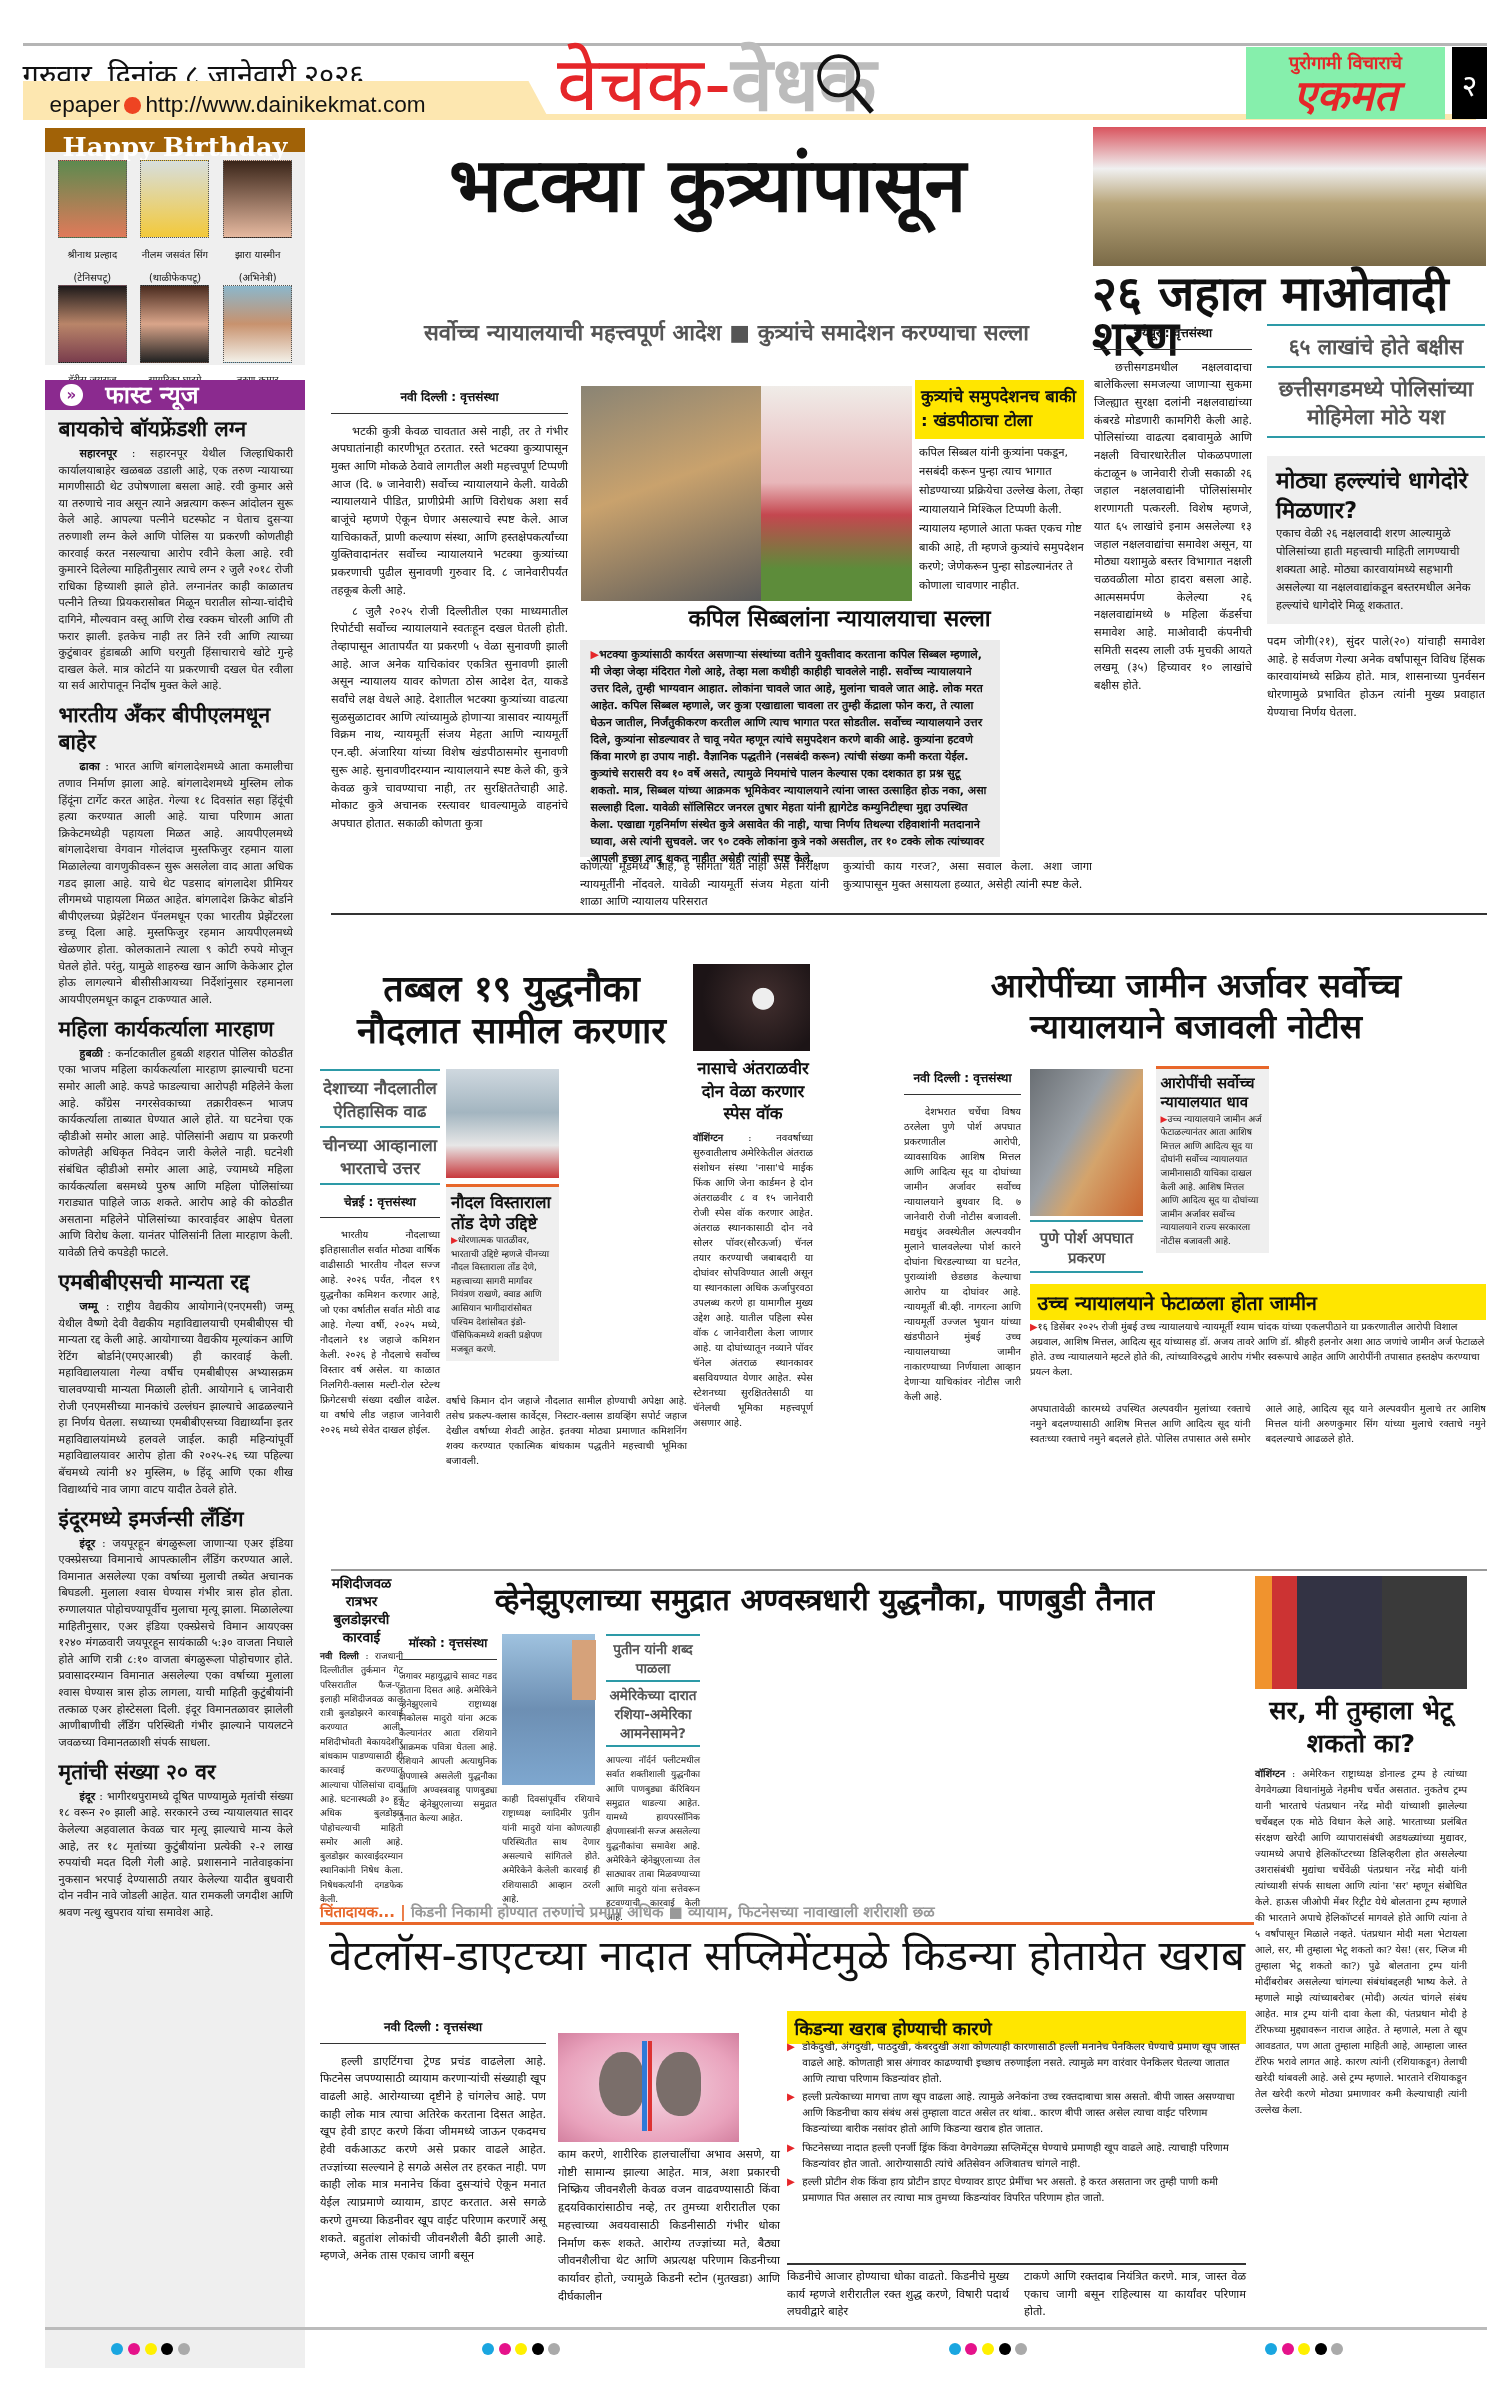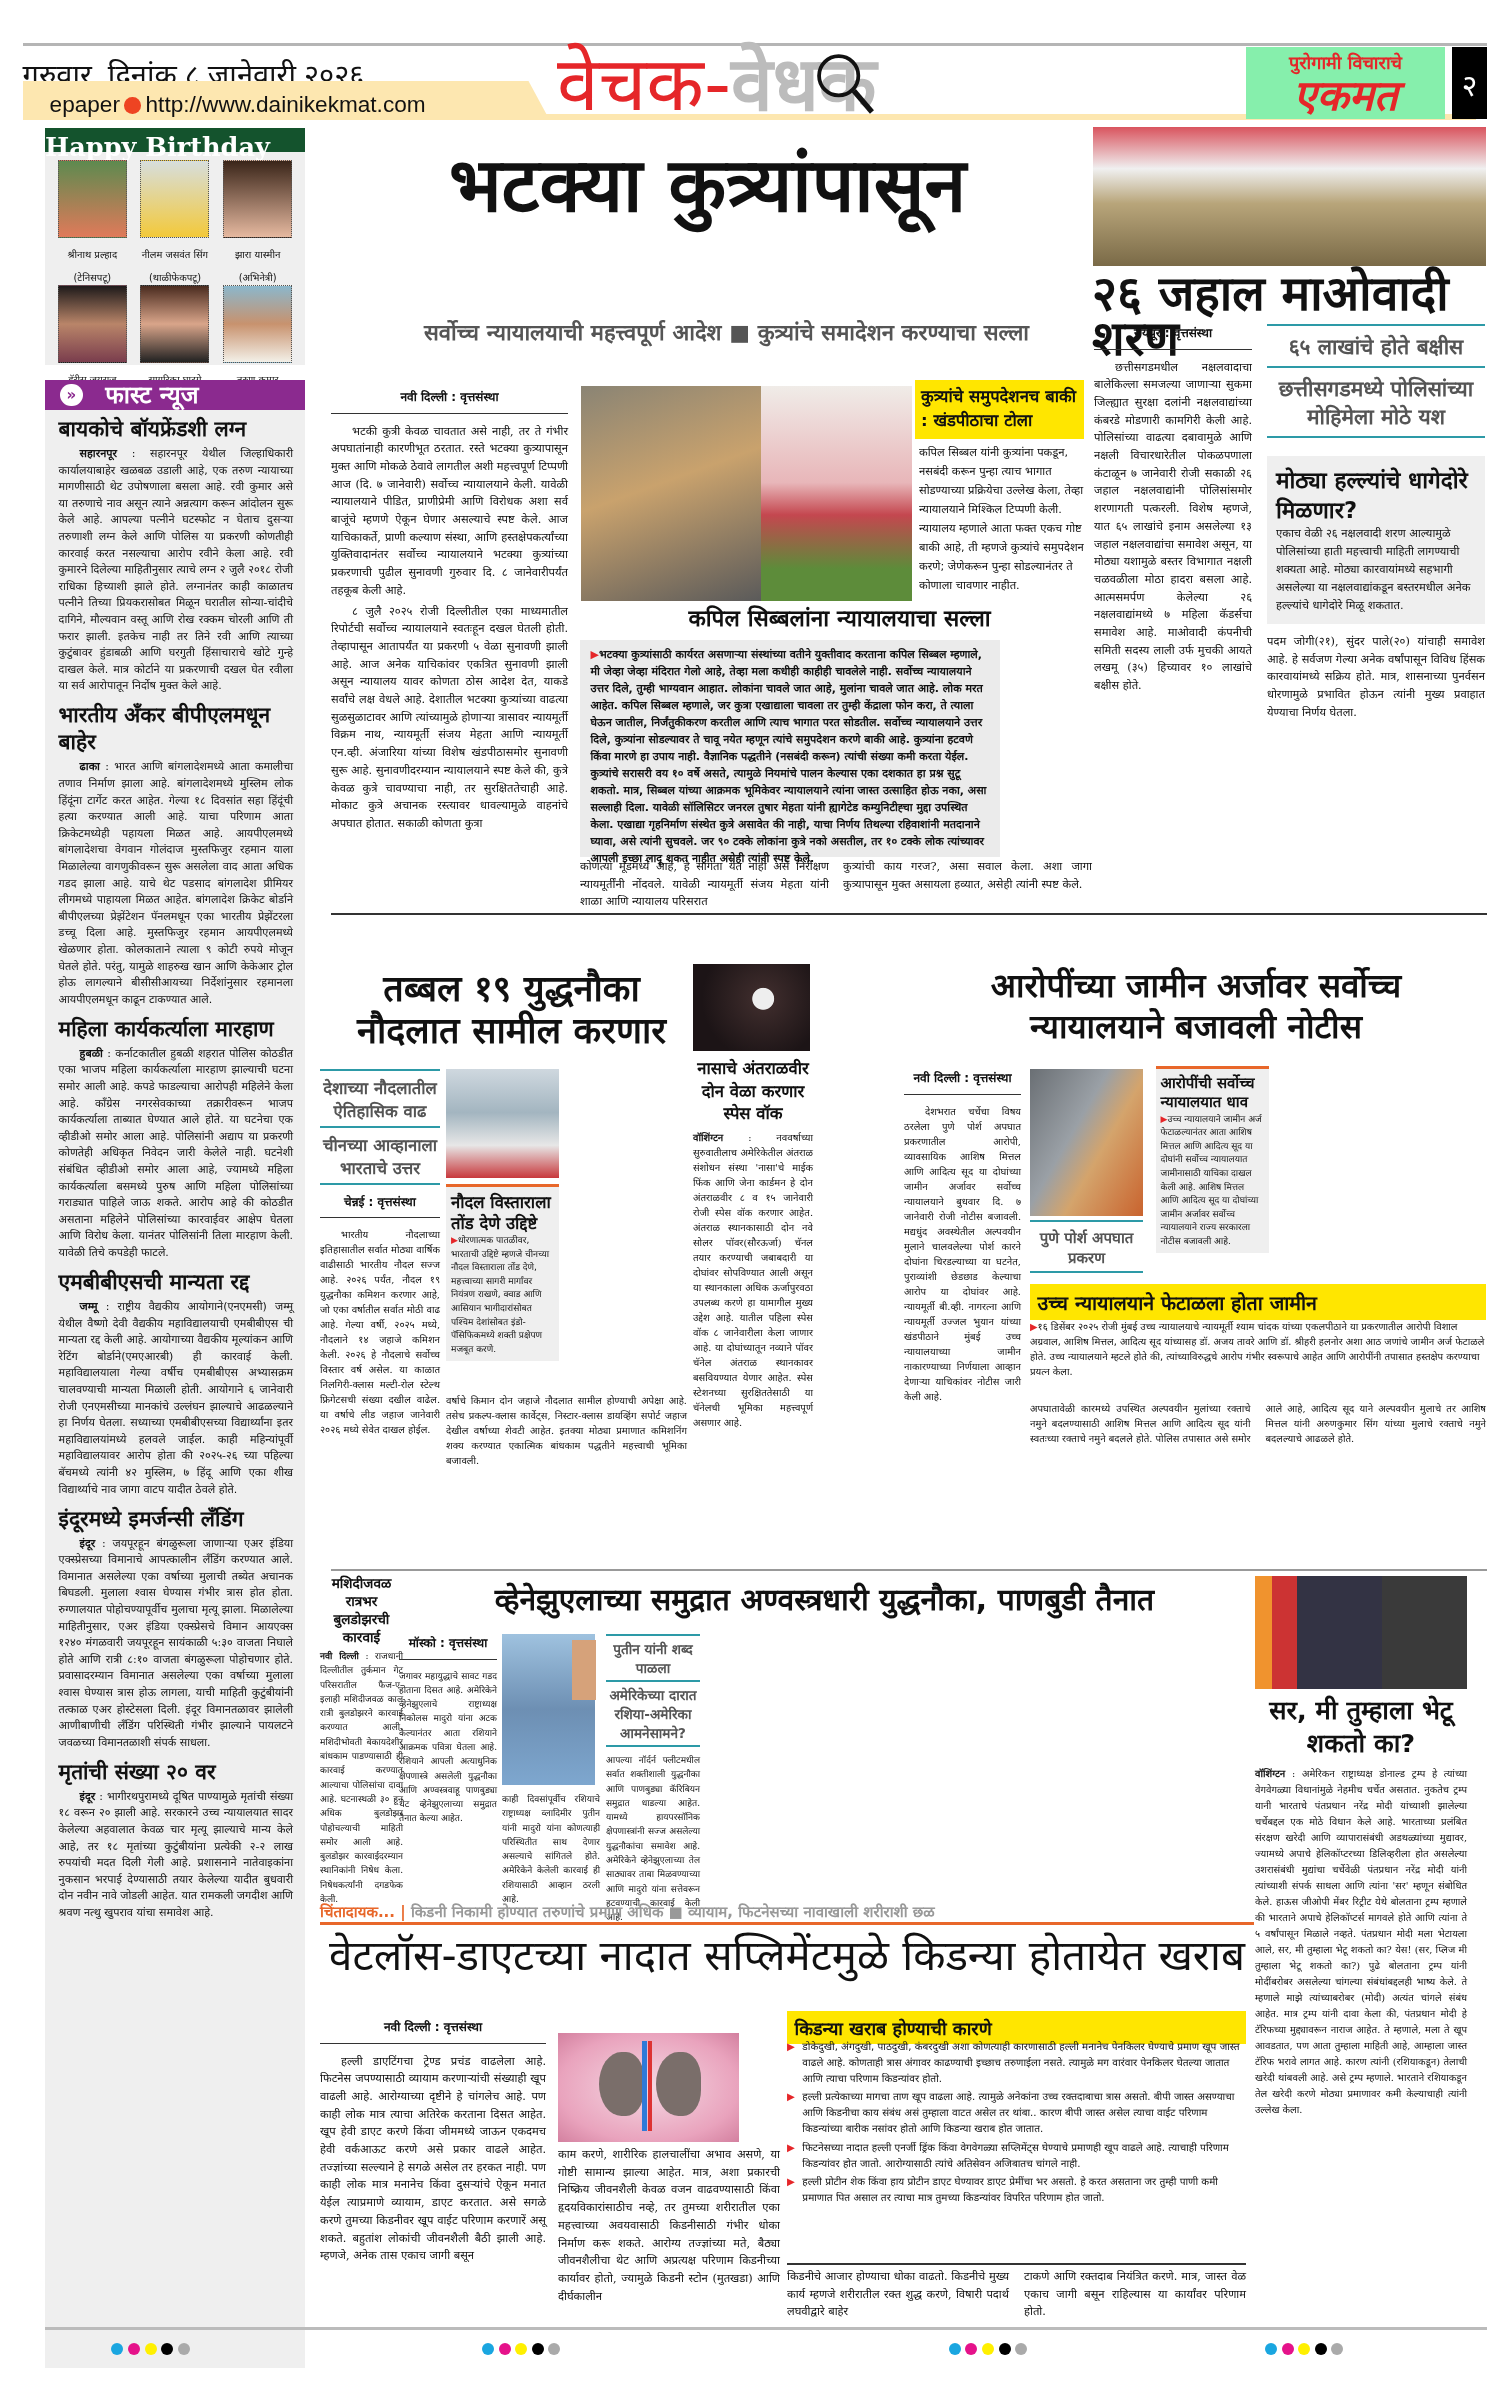--- a/index.html
+++ b/index.html
@@ -11,21 +11,21 @@
 .epaper .ico{display:inline-block;width:16.6px;height:16.6px;border-radius:50%;background:#e42;vertical-align:middle;margin:0 4.5px}
 .cream-line{left:181px;top:114px;width:1295px;height:6px;background:#fde7b0}
 .mast{left:557px;top:50px;font-size:75px;line-height:68px;font-family:"DejaVu Sans",sans-serif}
 .mast .a{color:#e52629}.mast .b{color:#bcbcbc;font-weight:bold}
 .lens{left:810px;top:47px;width:68px;height:68px}
 .brandbox{left:1246px;top:47px;width:199px;height:72px;background:#86efac;text-align:center}
 .brandbox .t1{color:#e52629;font-size:18px;font-weight:bold;margin-top:3px}
 .brandbox .t2{color:#e52629;font-size:42px;font-weight:bold;font-style:italic;line-height:44px}
 .pageno{left:1452px;top:47px;width:35px;height:72px;background:#000;color:#fff;font-size:30px;text-align:center;padding-top:16.6px}
 .bday{left:45px;top:128px;width:260px;height:237px;background:#efefef}
-.bday .hd{background:#14532d;color:#fff;font-family:"DejaVu Serif",serif;font-weight:bold;font-size:25.6px;height:24px;line-height:38px}
+.bday .hd{background:#a16207;color:#fff;font-family:"DejaVu Serif",serif;font-weight:bold;font-size:25.6px;text-align:center;height:24px;line-height:38px}
 .bday .grid{display:grid;grid-template-columns:repeat(3,1fr);gap:1.5px 6px;padding:7.5px 9px 0}
 .person{text-align:center}
 .photo{width:69px;height:78px;margin:0 auto;border:1.5px dotted #555}
 .pname{font-size:9.8px;line-height:12px;margin-top:11px}
 .wish{display:flex;align-items:center;justify-content:center;gap:7.5px;margin-top:4.5px}
 .flower{width:53px;height:60px;position:relative}
 .flower span{position:absolute;border-radius:50%;background:#e36b86}
 .wish .txt{font-size:15px;font-weight:bold;text-align:center;line-height:18px}
 .fast{left:45px;top:380px;width:260px;height:1988px;background:#efefef}
 .fast .hd{background:#8b2a8f;color:#fff;font-weight:bold;font-size:24px;height:30px;line-height:30px;padding-left:15px;display:flex;align-items:center;gap:22.6px}

